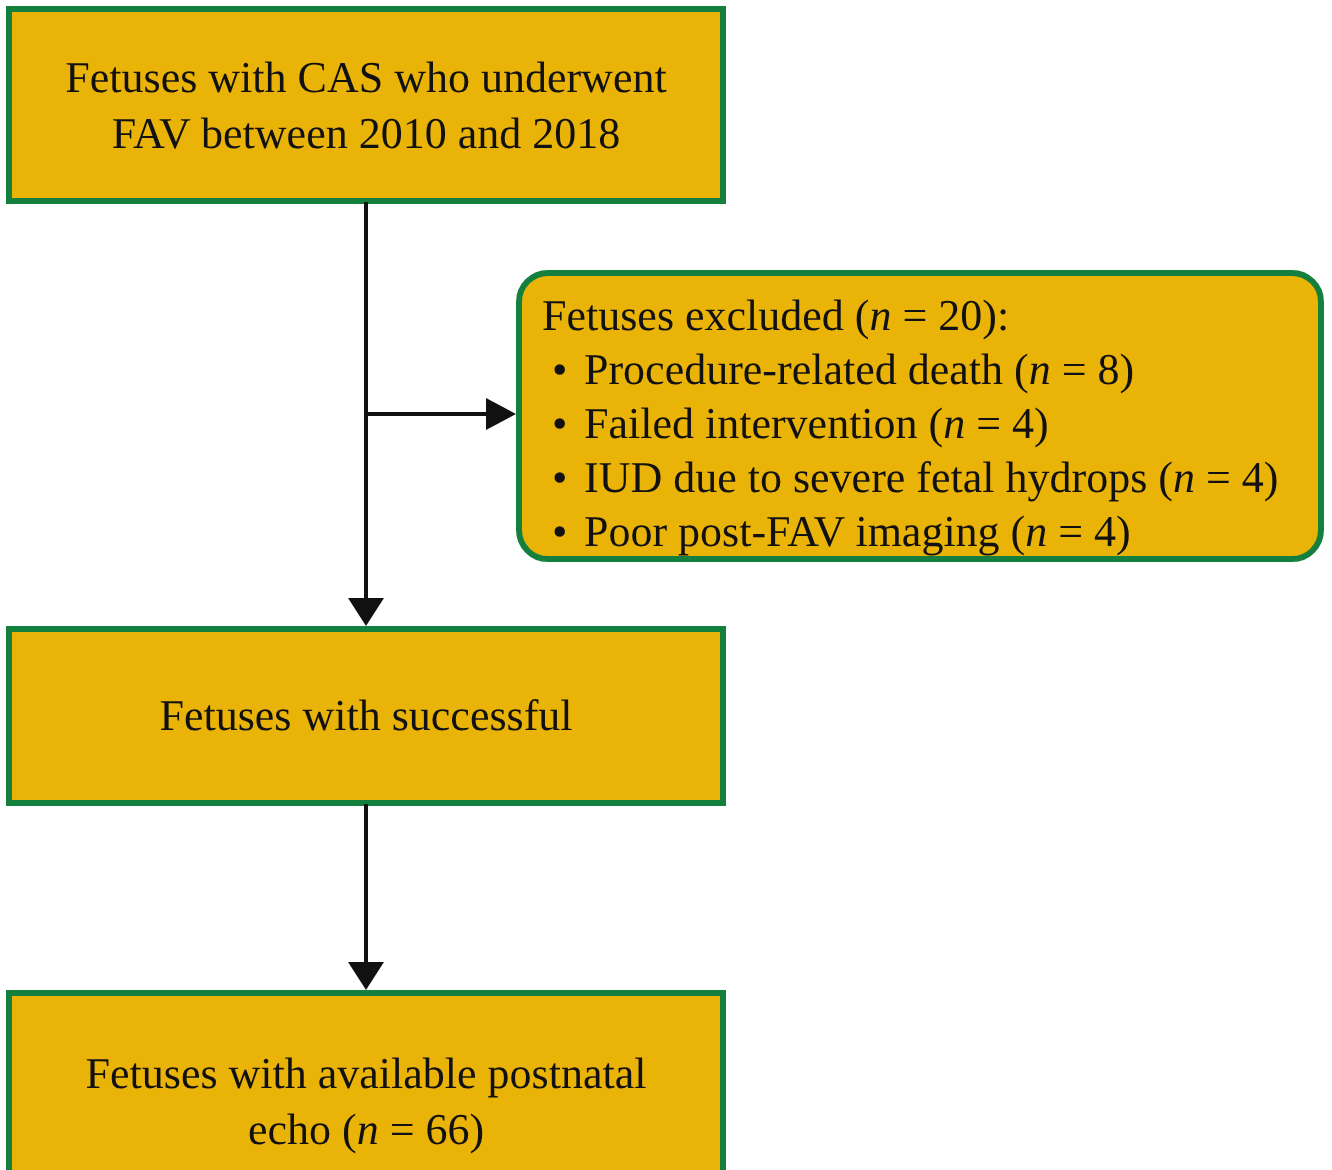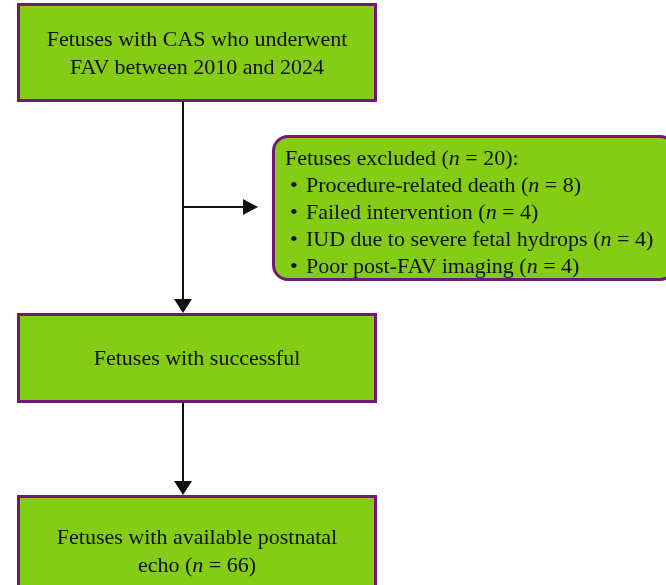--- a/index.html
+++ b/index.html
@@ -10,23 +10,22 @@
     color: #111111;
   }
   .figure {
     position: relative;
     width: 666px; height: 585px;
     background: #ffffff;
     overflow: hidden;
   }
   .box {
     position: absolute;
-    border: 3px solid #701a75;
-    background: #84cc16;
-    margin-left: 14px;
+    border: 3px solid #15803d;
+    background: #eab308;
   }
   .center-box {
     display: flex;
     flex-direction: column;
     justify-content: center;
     align-items: center;
     text-align: center;
     font-size: 22px;
     line-height: 28px;
   }
@@ -60,21 +59,21 @@
   .bullet-text { flex: 1 1 auto; }
   i { font-style: italic; }
 </style>
 </head>
 <body>
 
 <div class="figure">
 
   <div class="box center-box" id="box-cohort">
     <div>Fetuses with CAS who underwent</div>
-    <div>FAV between 2010 and 2024</div>
+    <div>FAV between 2010 and 2018</div>
   </div>
 
   <div class="vline" id="conn-v1"></div>
   <div class="arrow-down" id="ah-down-1"></div>
 
   <div class="hline" id="conn-h"></div>
   <div class="arrow-right" id="ah-right"></div>
 
   <div class="box" id="box-excluded">
     <div>Fetuses excluded (<i>n</i> = 20):</div>

